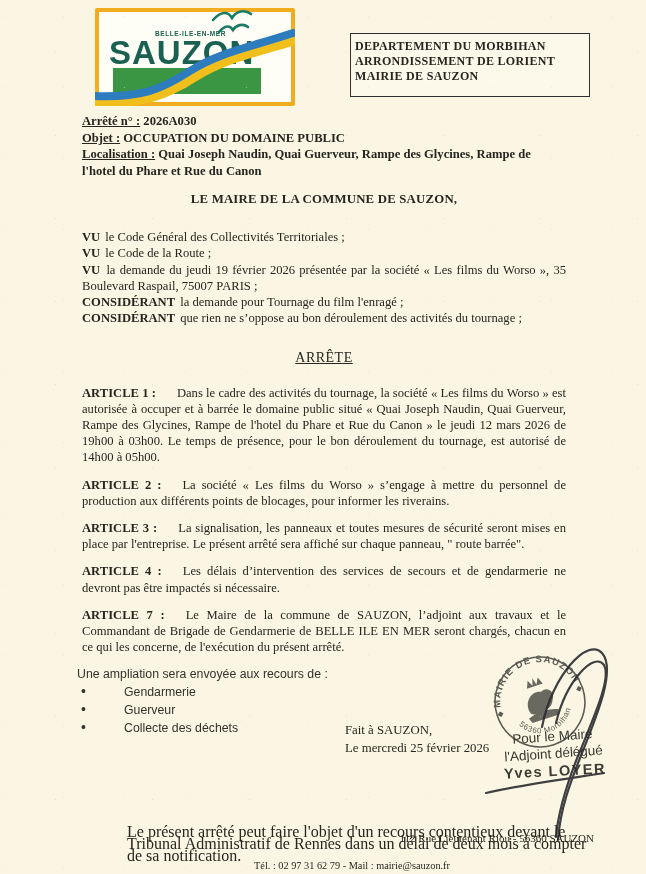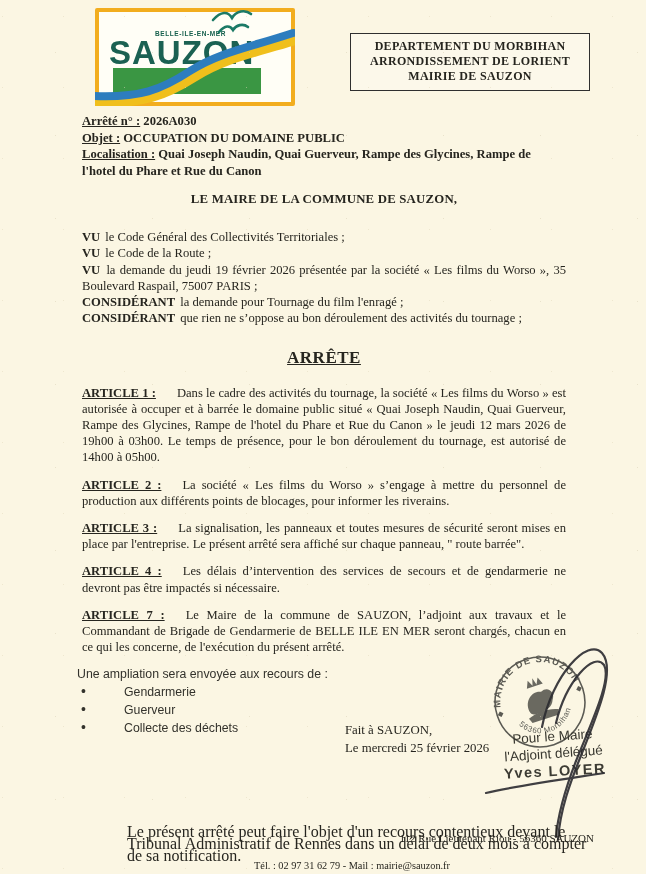--- a/index.html
+++ b/index.html
@@ -14,35 +14,35 @@
   .logo{position:absolute;left:95px;top:8px;width:192px;height:90px;background:#fffef6;
     border:4px solid #f2ad1e;border-radius:2px;overflow:visible;}
   .logo-region{position:absolute;left:56px;top:18px;font-family:"Liberation Sans",sans-serif;
     font-size:6.5px;font-weight:bold;letter-spacing:.6px;color:#17604d;}
   .logo-name{position:absolute;left:10px;top:22px;font-family:"Liberation Sans",sans-serif;
     font-size:33px;font-weight:bold;letter-spacing:1px;color:#1b6152;}
   .logo-bar{position:absolute;left:14px;top:56px;width:148px;height:26px;background:#3a9643;}
   .logo svg{position:absolute;left:-4px;top:-4px;}
 
   .dept-box{position:absolute;left:350px;top:33px;width:230px;border:1.5px solid #2f2f2f;
-    padding:5px 4px 6px 4px;text-align:center;font-weight:bold;font-size:12px;line-height:15px;
+    padding:5px 4px 12px 4px;text-align:left;font-weight:bold;font-size:12px;line-height:15px;
     letter-spacing:.3px;background:rgba(255,255,255,.25);}
 
   
   .content{position:absolute;left:82px;top:113px;width:484px;font-size:12.6px;line-height:16.2px;}
   .ref-line{font-weight:bold;line-height:16.5px;}
   .ref-label{text-decoration:underline;}
   .title{font-weight:bold;text-align:center;font-size:12.8px;margin-top:12px;margin-bottom:20px;letter-spacing:.2px;}
   .recitals{text-align:justify;margin-top:22px;}
   .recital-label{font-weight:bold;margin-right:2px;}
-  .decision-heading{text-align:center;font-weight:bold;font-size:17px;letter-spacing:.5px;
+  .decision-heading{text-align:center;font-weight:normal;font-size:14px;letter-spacing:.5px;
     margin-top:24px;margin-bottom:18px;}
   .decision-heading span{text-decoration:underline;}
   .article{text-align:justify;margin-bottom:11px;}
-  .article-label{font-weight:bold;text-decoration:underline;margin-right:21px;}
+  .article-label{font-weight:bold;margin-right:21px;}
   .ampliation{font-family:"Liberation Sans",sans-serif;font-size:12.3px;line-height:17px;
     margin-top:6px;margin-left:-5px;color:#33322c;}
   .amp-list{margin:1px 0 0 0;padding:0;list-style:none;}
   .amp-list li{position:relative;padding-left:47px;line-height:17.6px;}
   .amp-list li::before{content:"\2022";position:absolute;left:4px;top:-1px;font-size:14px;}
 
   
   .fait{position:absolute;left:345px;top:722px;font-size:12.8px;line-height:17.5px;}
   .stamp{position:absolute;left:492px;top:654px;width:96px;height:96px;transform:rotate(-18deg);opacity:.88;}
   .for-mayor{position:absolute;left:494px;top:729px;width:118px;text-align:center;

